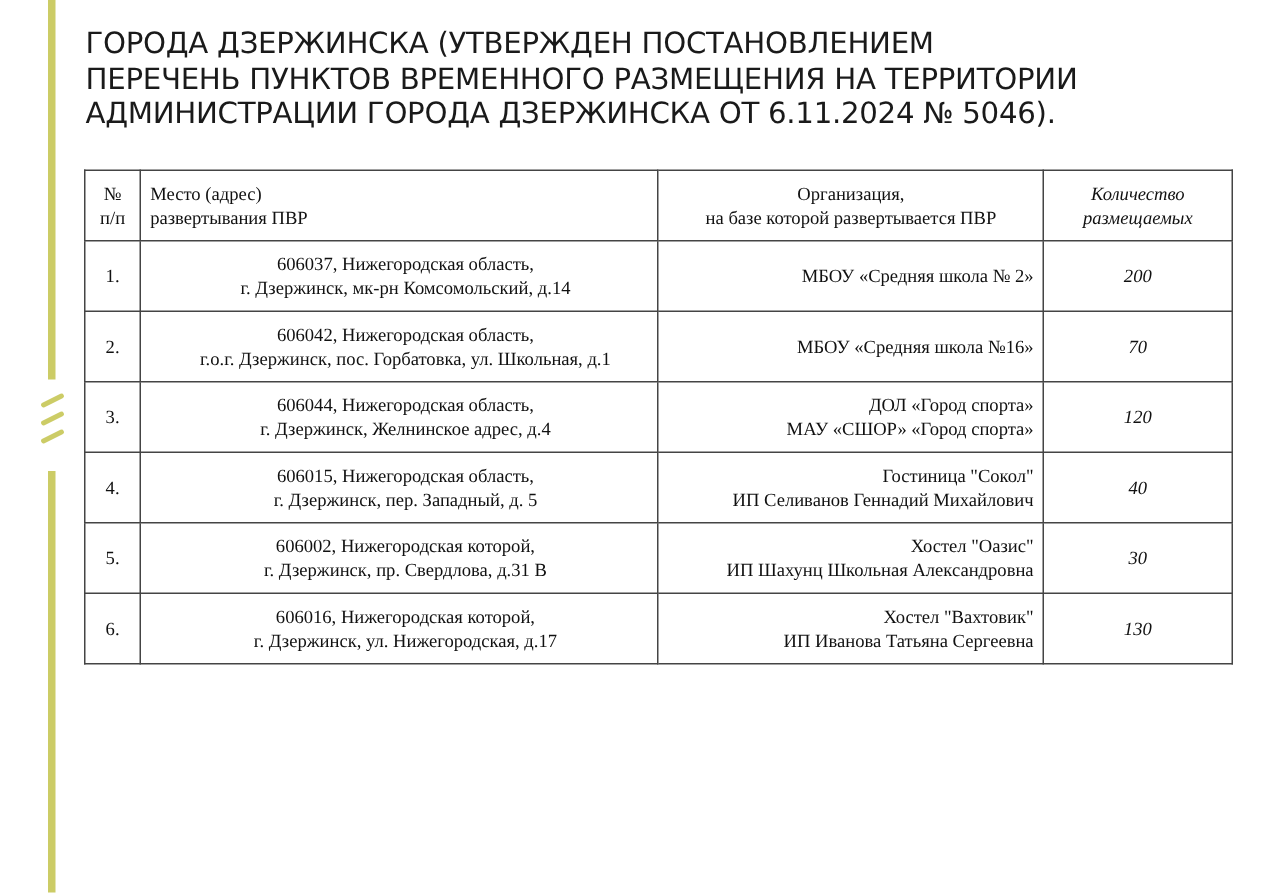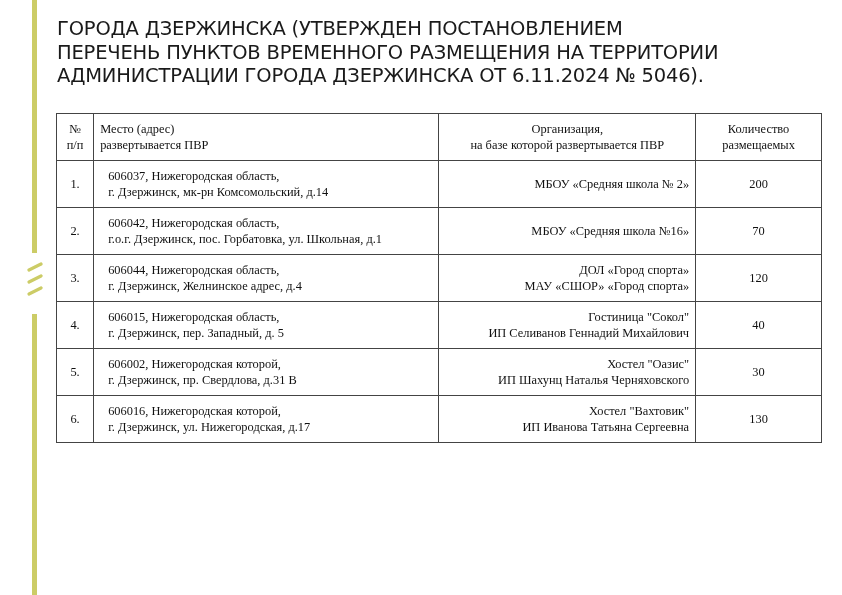--- a/index.html
+++ b/index.html
@@ -7,23 +7,23 @@
   .accent-bar { position:absolute; left:32px; width:5px; background:#cccc66; }
   .accent-top { top:0; height:253px; }
   .accent-bottom { top:314px; height:281px; }
   .slashes { position:absolute; left:26px; top:262px; width:18px; height:36px; }
   .title { position:absolute; left:57px; top:17px; width:770px; font-family:"DejaVu Sans", sans-serif; font-size:19.5px; line-height:23.5px; color:#1a1a1a; letter-spacing:-0.2px; font-weight:normal; margin:0; text-transform:uppercase; }
   table.pvr { position:absolute; left:56px; top:113px; width:766px; border-collapse:collapse; font-family:"Liberation Serif", serif; font-size:12.4px; color:#111; }
   table.pvr td, table.pvr th { border:1px solid #444; padding:0 6px; font-weight:normal; line-height:16px; }
   table.pvr th { height:46px; text-align:center; }
   table.pvr td { height:46px; }
   .c-num { width:25px; text-align:center; }
-  .c-addr { width:341px; text-align:left; padding-left:14px !important; }
+  .c-addr { width:341px; text-align:center; padding-left:14px !important; }
   .c-org { width:255px; text-align:right; }
-  .c-cnt { width:90px; text-align:center; padding:0 18px !important; }
+  .c-cnt { width:90px; text-align:center; padding:0 18px !important;font-style:italic; }
   .line { display:block; }
 </style>
 </head>
 <body>
 
 <div class="accent-bar accent-top"></div>
 <svg class="slashes" viewBox="0 0 18 36">
   <g stroke="#cccc66" stroke-width="3.2" stroke-linecap="round">
     <line x1="3" y1="8" x2="15" y2="2"></line>
     <line x1="3" y1="20" x2="15" y2="14"></line>
@@ -40,21 +40,21 @@
 
 <table class="pvr">
   <thead>
     <tr>
       <th class="c-num">
         <span class="line">№</span>
         <span class="line">п/п</span>
       </th>
       <th class="c-addr" style="text-align:left;padding-left:6px !important;">
         <span class="line">Место (адрес)</span>
-        <span class="line">развертывается ПВР</span>
+        <span class="line">развертывания ПВР</span>
       </th>
       <th class="c-org">
         <span class="line">Организация,</span>
         <span class="line">на базе которой развертывается ПВР</span>
       </th>
       <th class="c-cnt">
         <span class="line">Количество</span>
         <span class="line">размещаемых</span>
       </th>
     </tr>
@@ -107,21 +107,21 @@
       <td class="c-cnt">40</td>
     </tr>
     <tr>
       <td class="c-num">5.</td>
       <td class="c-addr">
         <span class="line">606002, Нижегородская которой,</span>
         <span class="line">г. Дзержинск, пр. Свердлова, д.31 В</span>
       </td>
       <td class="c-org">
         <span class="line">Хостел "Оазис"</span>
-        <span class="line">ИП Шахунц Наталья Черняховского</span>
+        <span class="line">ИП Шахунц Школьная Александровна</span>
       </td>
       <td class="c-cnt">30</td>
     </tr>
     <tr>
       <td class="c-num">6.</td>
       <td class="c-addr">
         <span class="line">606016, Нижегородская которой,</span>
         <span class="line">г. Дзержинск, ул. Нижегородская, д.17</span>
       </td>
       <td class="c-org">

